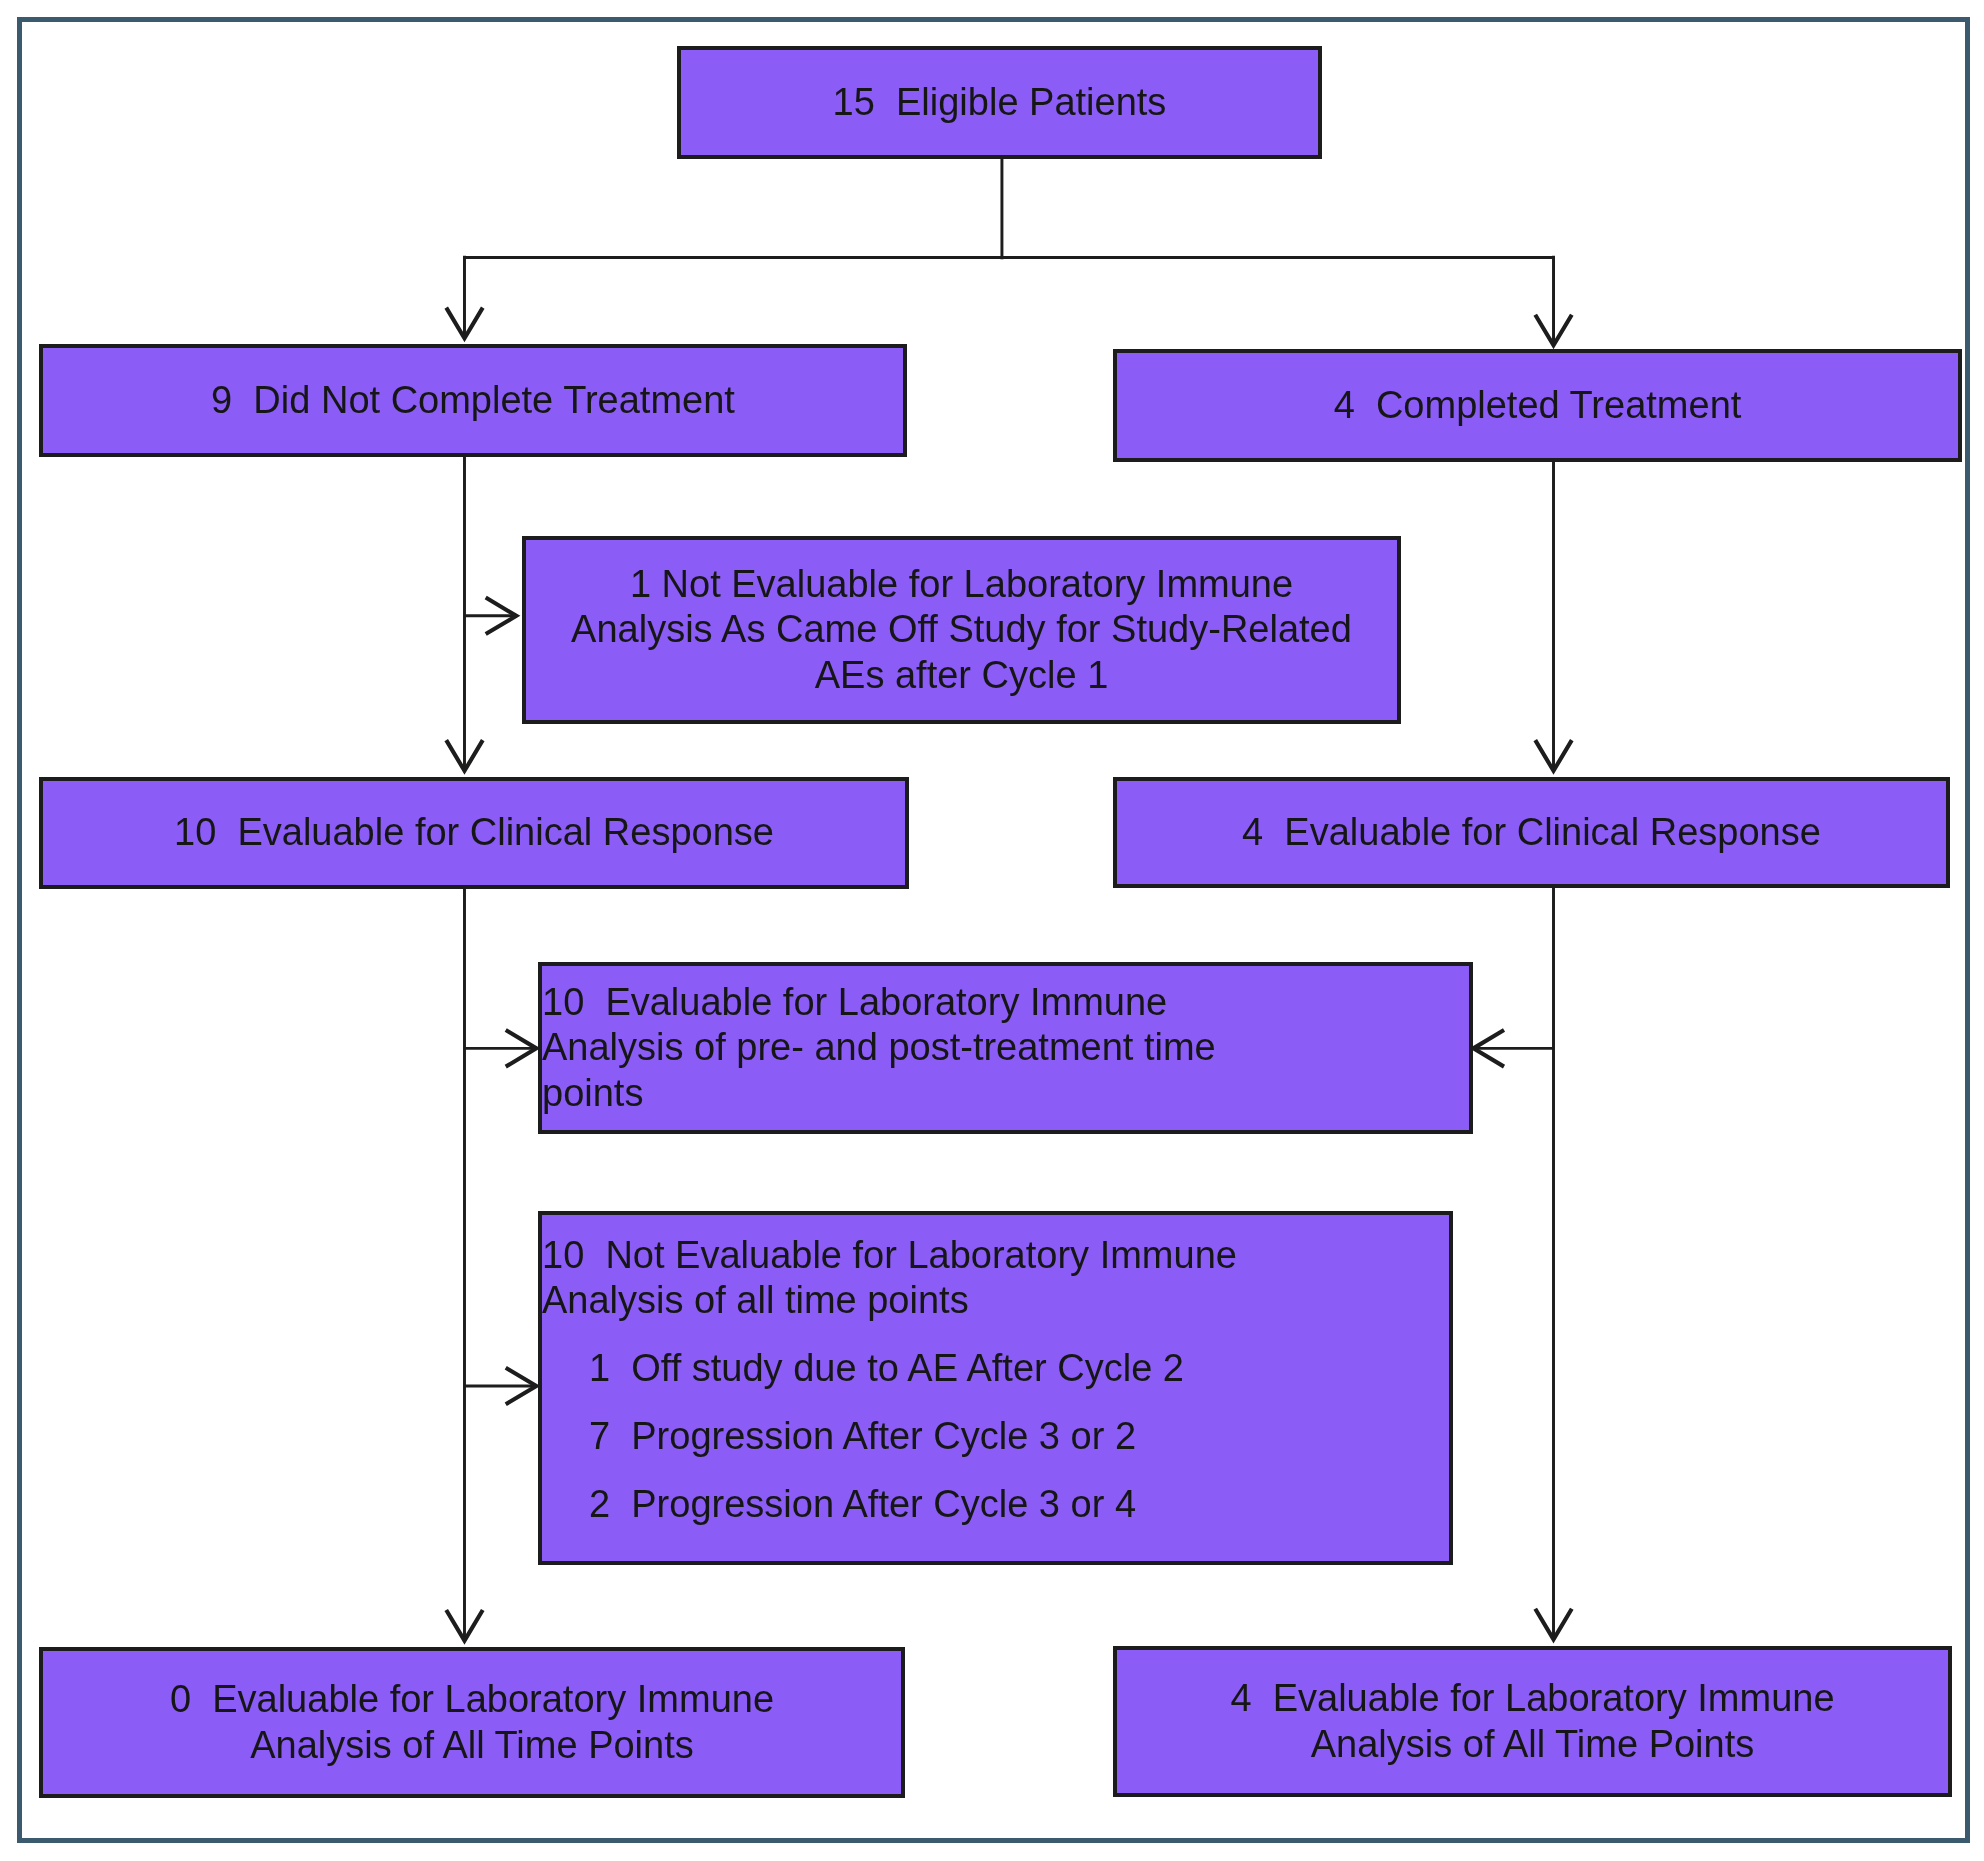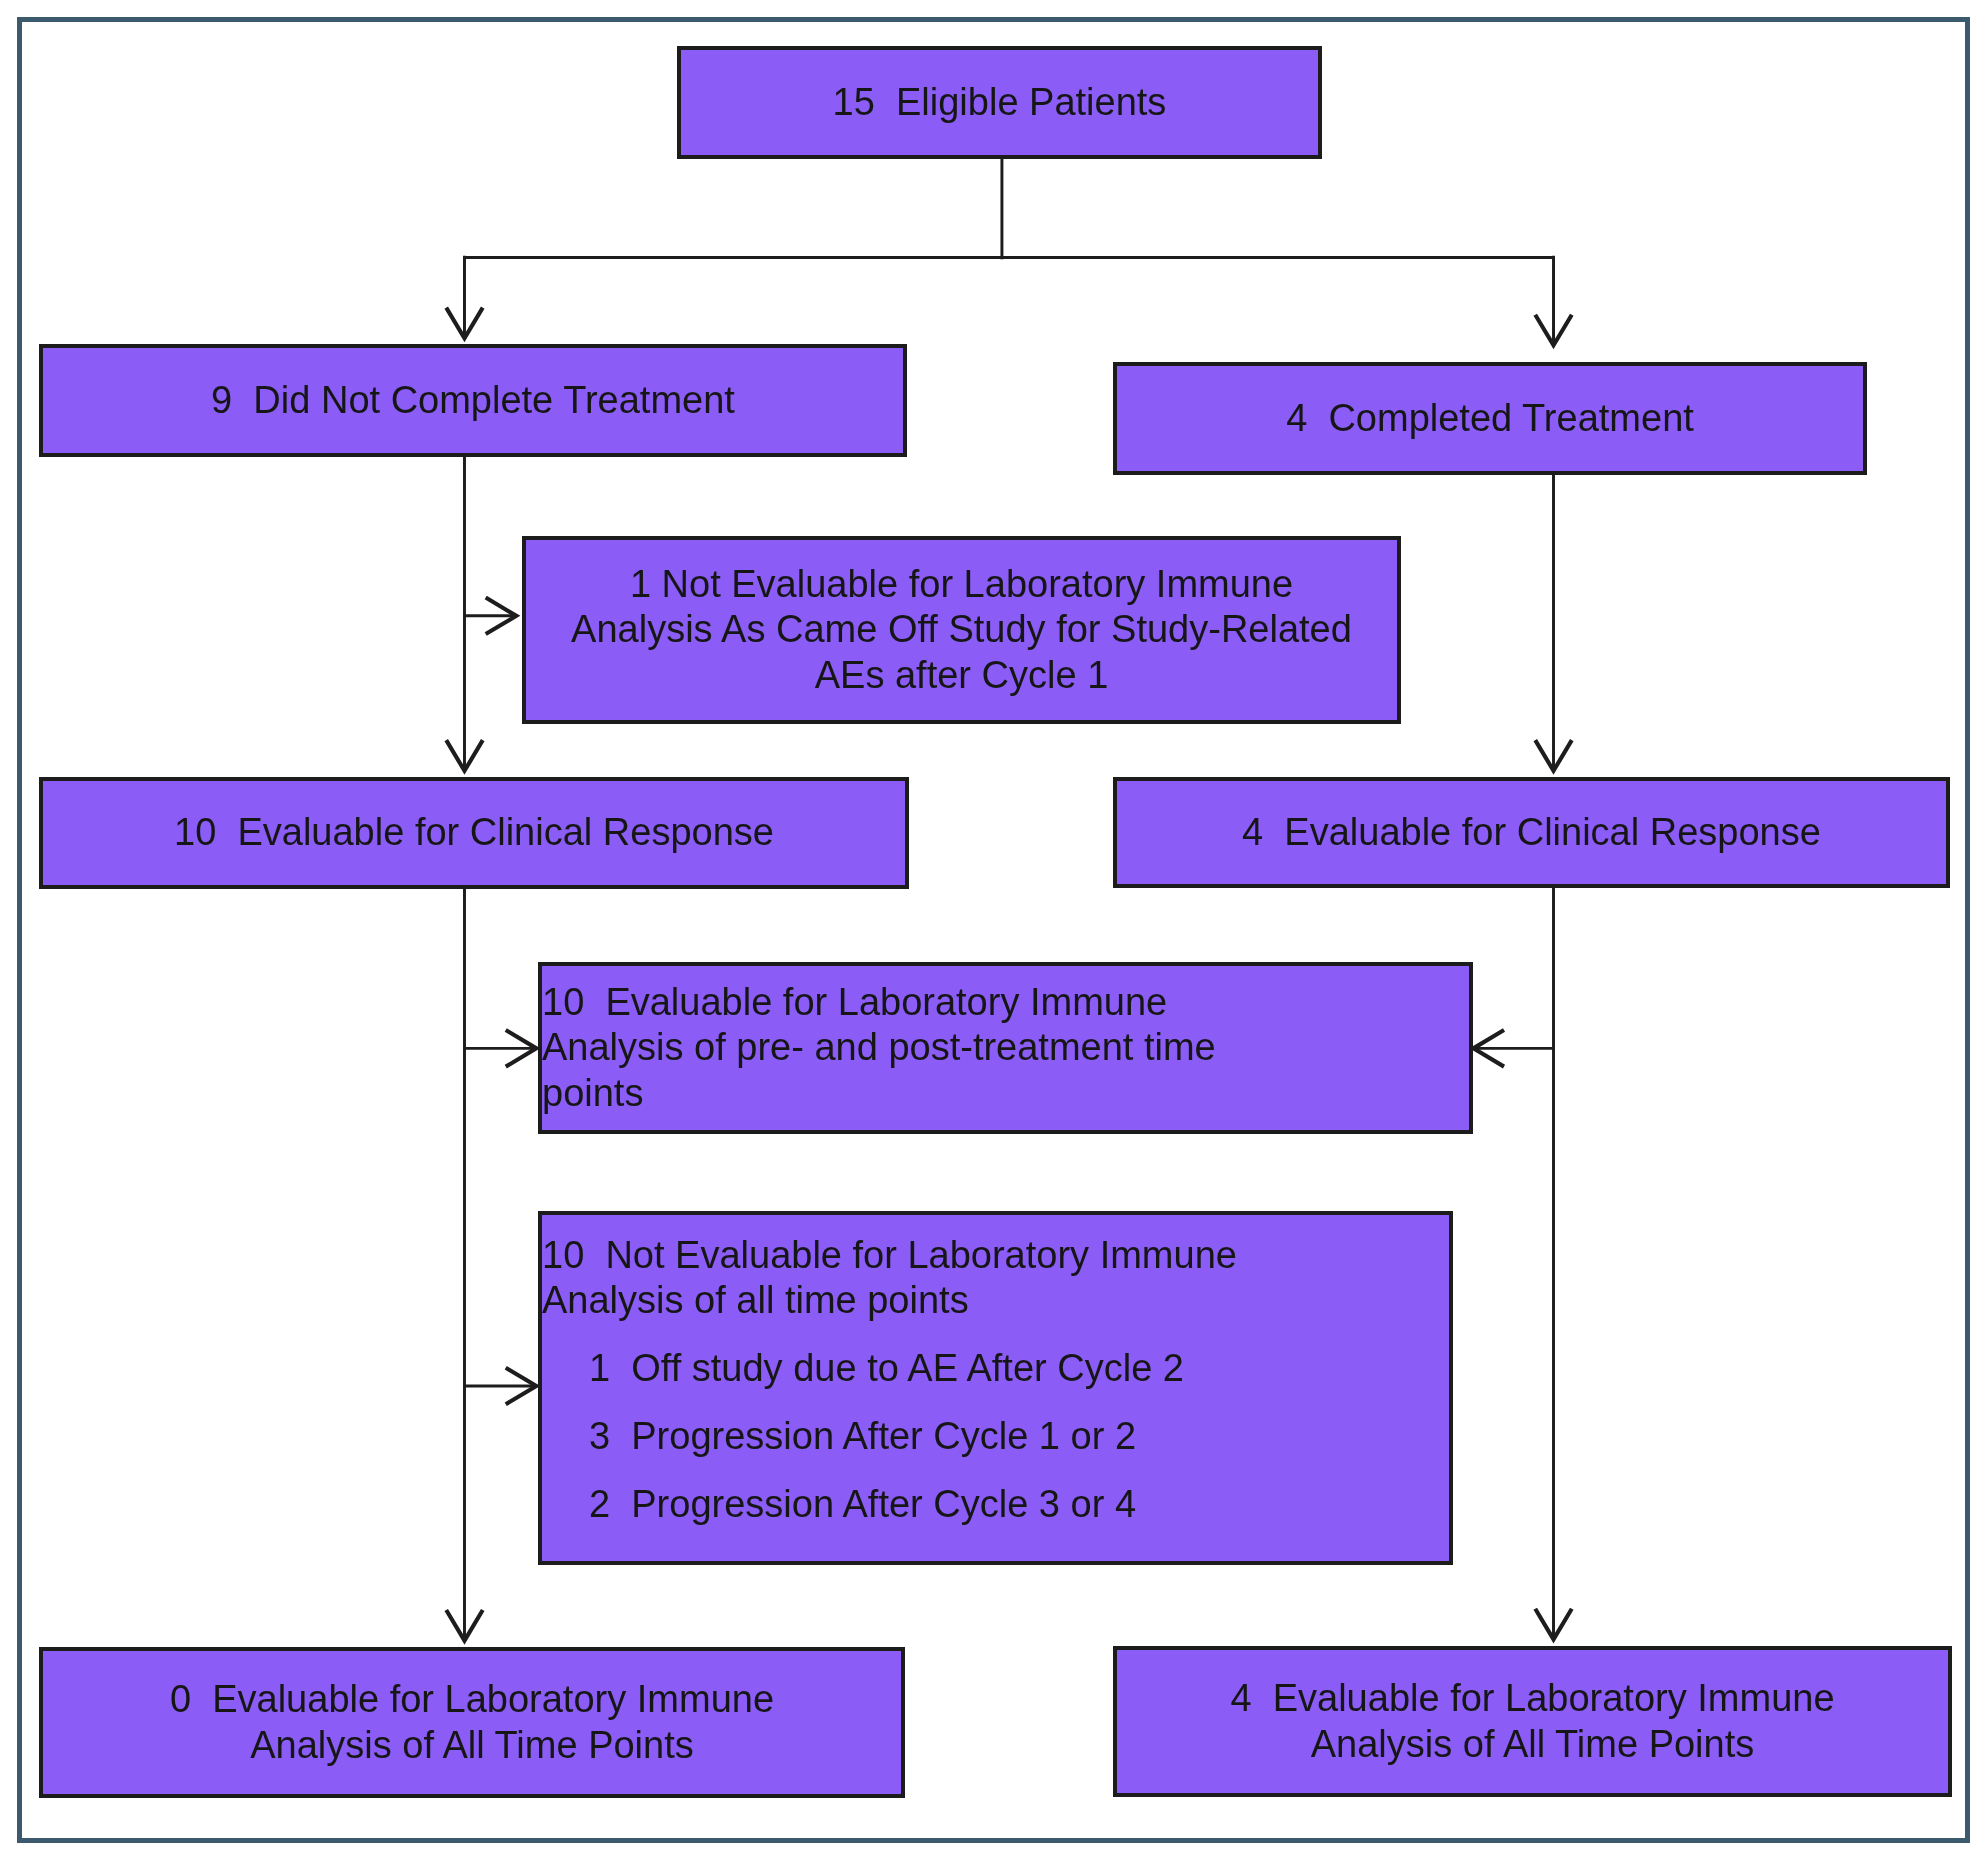--- a/index.html
+++ b/index.html
@@ -97,21 +97,21 @@
   </svg>
 
   <div class="node center-text" style="left:677px; top:46px; width:645px; height:113px;">
     <span class="line">15  Eligible Patients</span>
   </div>
 
   <div class="node center-text" style="left:39px; top:344px; width:868px; height:113px;">
     <span class="line">9  Did Not Complete Treatment</span>
   </div>
 
-  <div class="node center-text" style="left:1113px; top:362px; width:754px; height:113px;">
+  <div class="node center-text" style="left:1113px; top:349px; width:849px; height:113px;">
     <span class="line">4  Completed Treatment</span>
   </div>
 
   <div class="node center-text" style="left:522px; top:523px; width:879px; height:188px;margin-top:13px;">
     <span class="line">1 Not Evaluable for Laboratory Immune</span>
     <span class="line">Analysis As Came Off Study for Study-Related</span>
     <span class="line">AEs after Cycle 1</span>
   </div>
 
   <div class="node center-text" style="left:39px; top:777px; width:870px; height:112px;">
@@ -125,21 +125,21 @@
   <div class="node left-text" style="left:538px; top:962px; width:935px; height:172px;">
     <span class="line">10  Evaluable for Laboratory Immune</span>
     <span class="line">Analysis of pre- and post-treatment time</span>
     <span class="line">points</span>
   </div>
 
   <div class="node left-text top-align" style="left:538px; top:1211px; width:915px; height:354px;">
     <span class="line">10  Not Evaluable for Laboratory Immune</span>
     <span class="line">Analysis of all time points</span>
     <span class="sub-item">1  Off study due to AE After Cycle 2</span>
-    <span class="sub-item">3  Progression After Cycle 1 or 2</span>
+    <span class="sub-item">7  Progression After Cycle 3 or 2</span>
     <span class="sub-item">2  Progression After Cycle 3 or 4</span>
   </div>
 
   <div class="node center-text" style="left:39px; top:1647px; width:866px; height:151px;">
     <span class="line">0  Evaluable for Laboratory Immune</span>
     <span class="line">Analysis of All Time Points</span>
   </div>
 
   <div class="node center-text" style="left:1113px; top:1646px; width:839px; height:151px;">
     <span class="line">4  Evaluable for Laboratory Immune</span>

